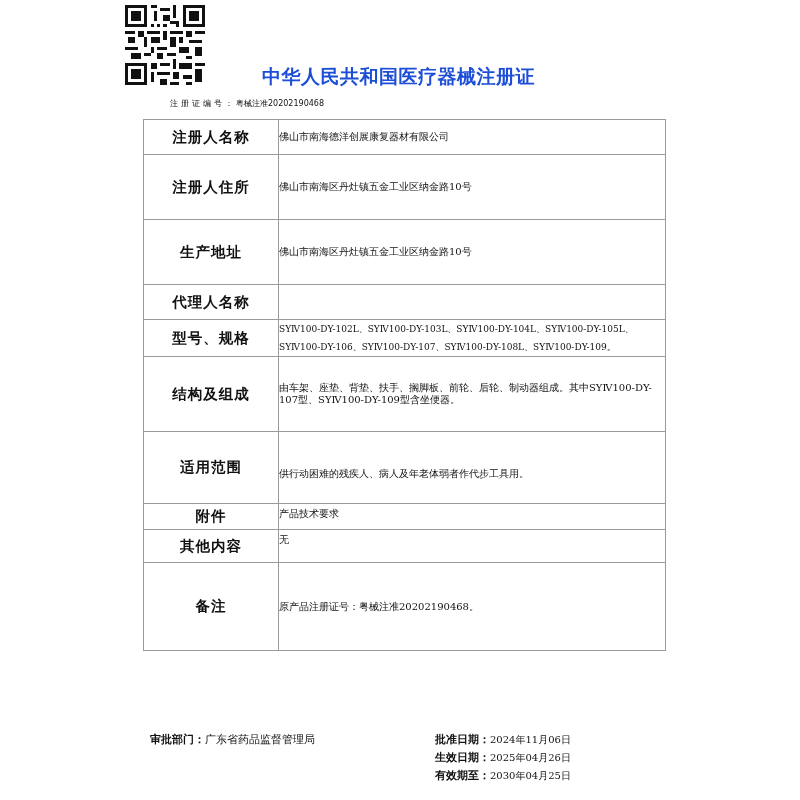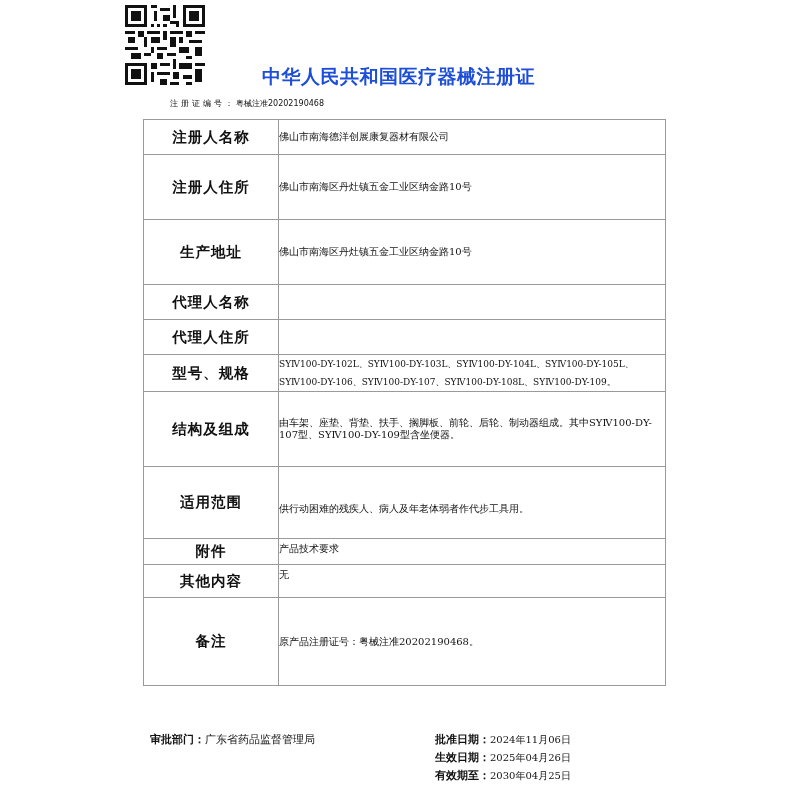--- a/index.html
+++ b/index.html
@@ -99,24 +99,20 @@
     <td class="val">佛山市南海区丹灶镇五金工业区纳金路10号</td>
   </tr>
   <tr style="height:65px">
     <td class="lab">生产地址</td>
     <td class="val">佛山市南海区丹灶镇五金工业区纳金路10号</td>
   </tr>
   <tr style="height:35px">
     <td class="lab">代理人名称</td>
     <td class="val"></td>
   </tr>
-  <tr style="height:35px">
-    <td class="lab">代理人住所</td>
-    <td class="val"></td>
-  </tr>
   <tr style="height:36px">
     <td class="lab">型号、规格</td>
     <td class="val small">SYⅣ100-DY-102L、SYⅣ100-DY-103L、SYⅣ100-DY-104L、SYⅣ100-DY-105L、SYⅣ100-DY-106、SYⅣ100-DY-107、SYⅣ100-DY-108L、SYⅣ100-DY-109。</td>
   </tr>
   <tr style="height:75px">
     <td class="lab">结构及组成</td>
     <td class="val">由车架、座垫、背垫、扶手、搁脚板、前轮、后轮、制动器组成。其中SYⅣ100-DY-107型、SYⅣ100-DY-109型含坐便器。</td>
   </tr>
   <tr style="height:72px">
     <td class="lab">适用范围</td>

